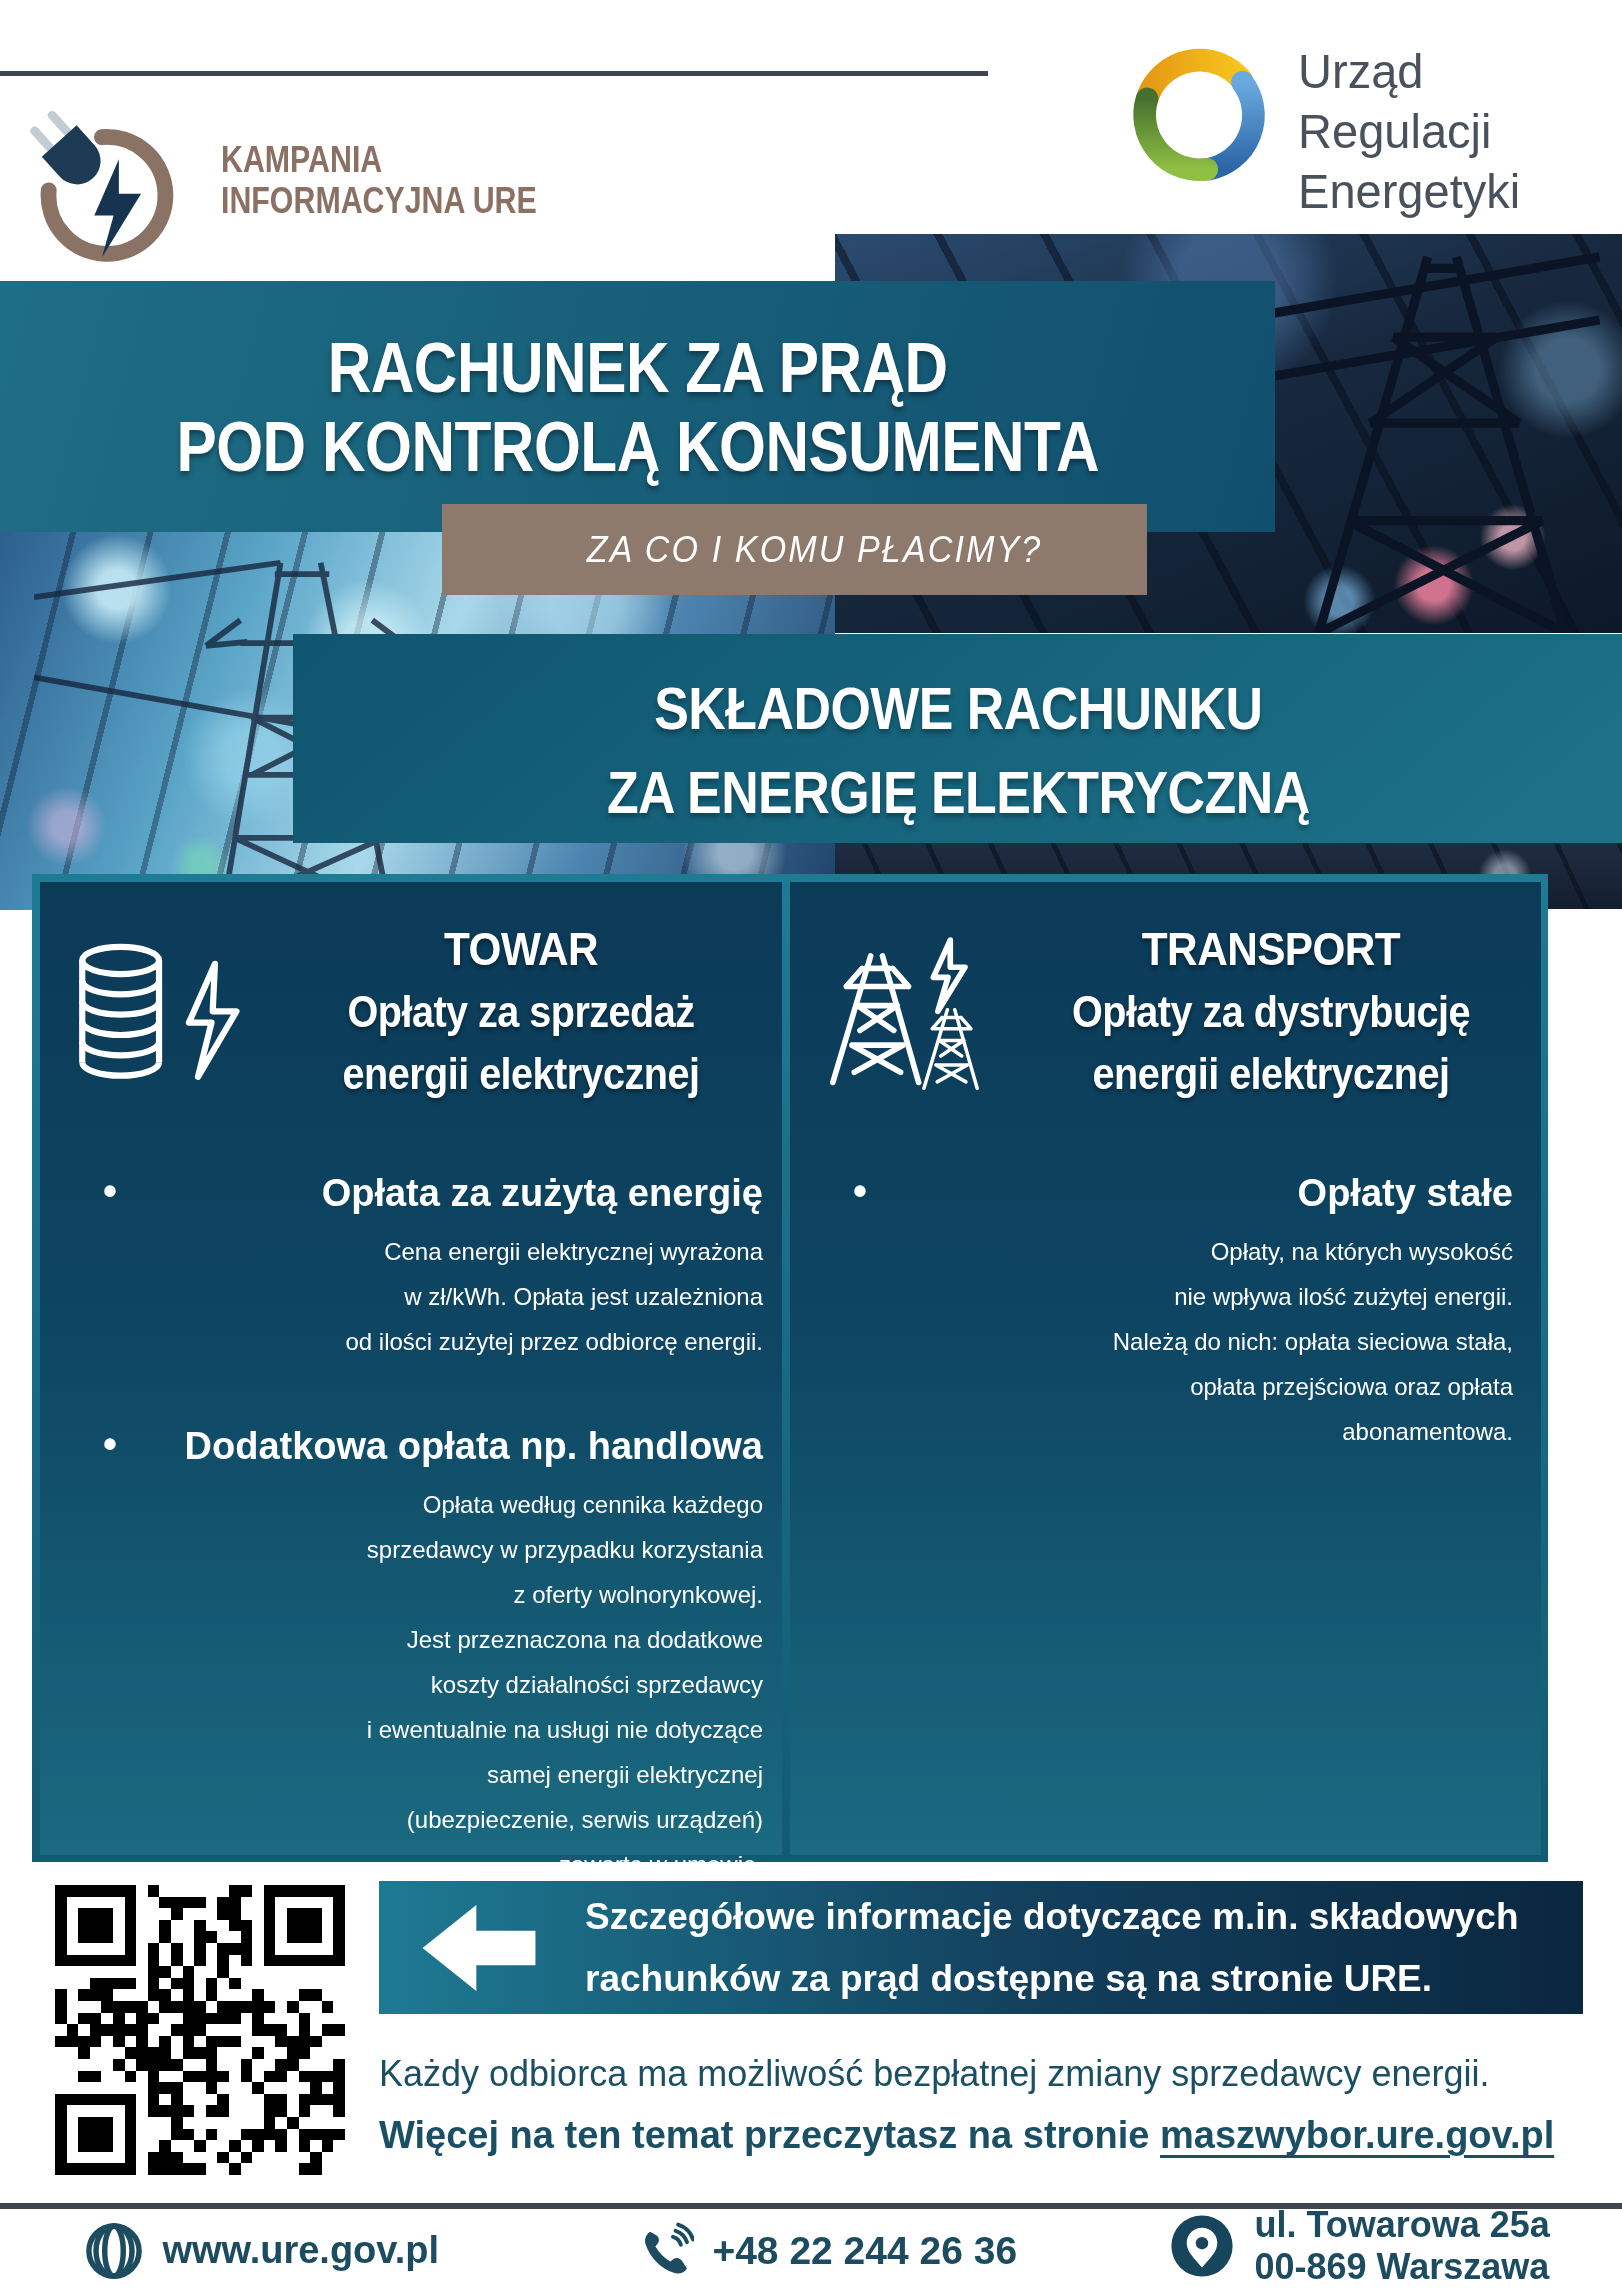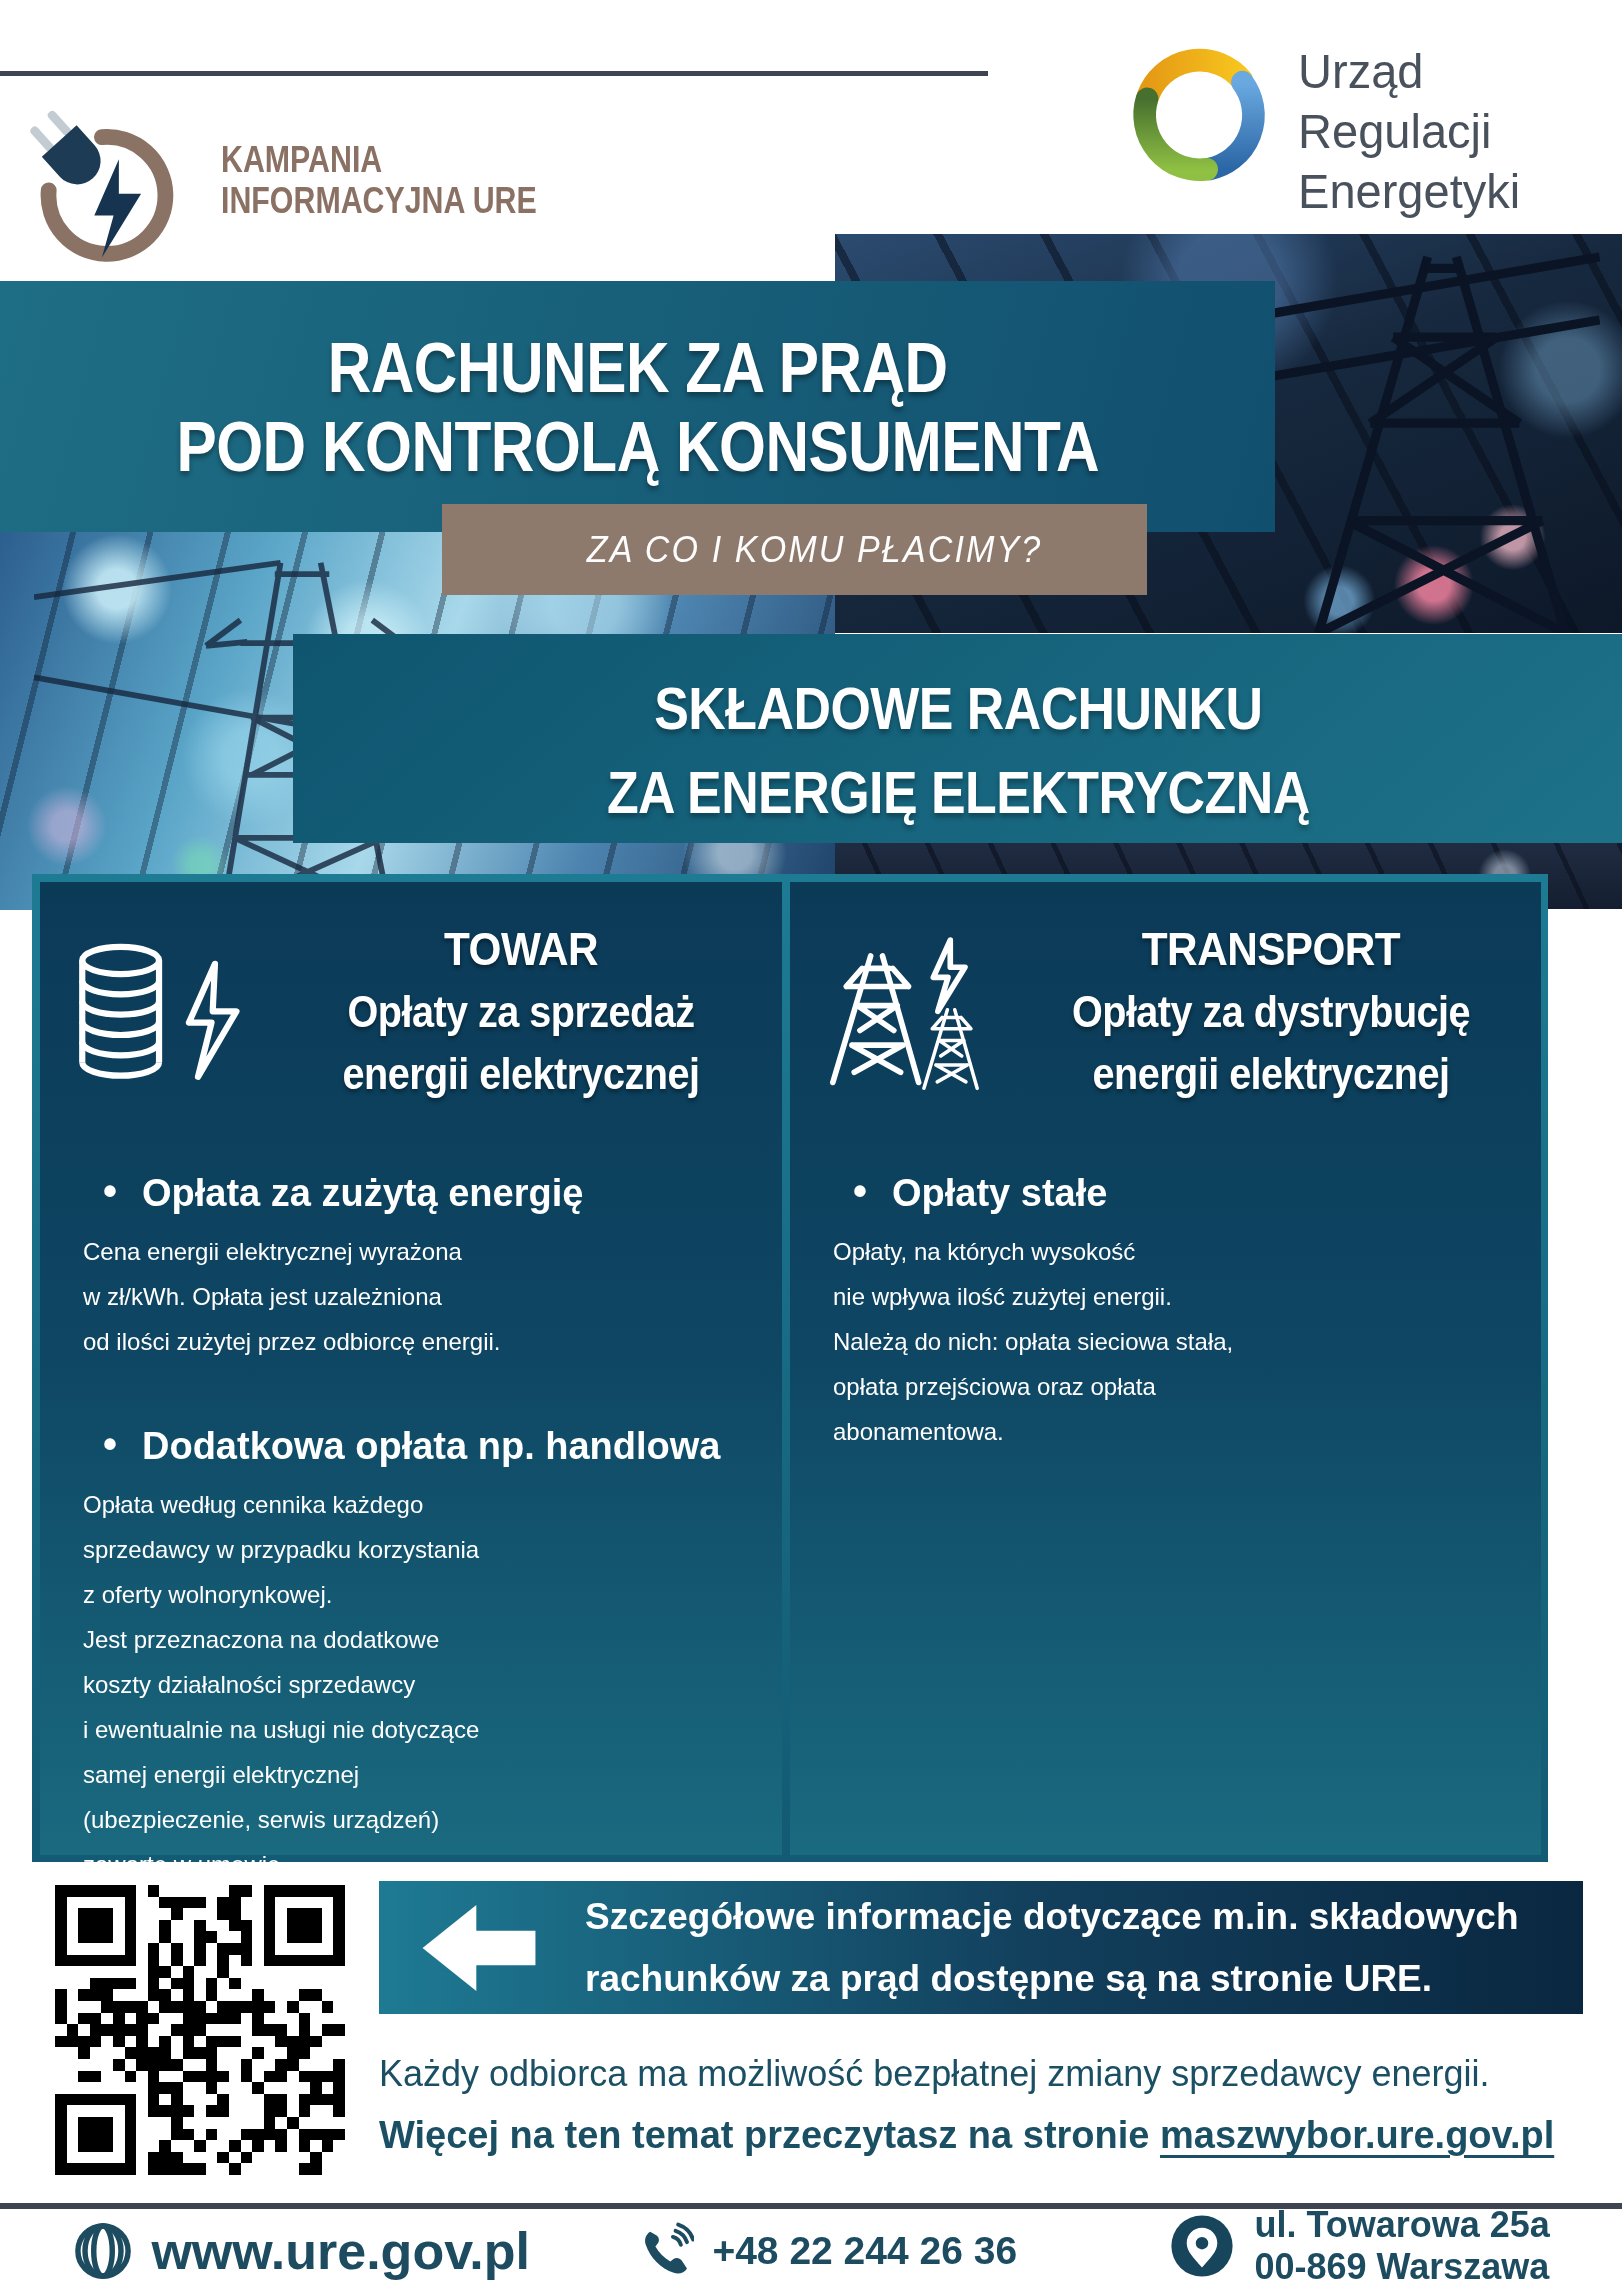--- a/index.html
+++ b/index.html
@@ -80,21 +80,21 @@
   .card-right{left:782px;top:874px;}
   .card-inner{width:100%;height:100%;box-sizing:border-box;padding:40px 27.5px 17px 27.5px;
         background:linear-gradient(180deg,#0b3a57 0%,#0e4663 48%,#1a6a80 100%);}
   .card-head{display:flex;align-items:center;gap:20px;}
   .card-icon{width:192px;height:164px;flex:0 0 auto;}
   .card-head-text{flex:1;text-align:center;color:#fff;}
   .card-title{font-weight:bold;font-size:47px;line-height:53px;letter-spacing:-0.6px;
       transform:scaleX(.9);text-shadow:0 3.4px 4.6px rgba(0,0,0,.4);}
   .card-subtitle{font-weight:bold;font-size:44px;line-height:62px;letter-spacing:-0.6px;
       transform:scaleX(.9);text-shadow:0 3.4px 4.6px rgba(0,0,0,.4);margin-top:6.9px;}
-  .bullet{margin-top:68px;color:#fff;}
+  .bullet{margin-top:68px;color:#fff;text-align:right;}
   .bullet + .bullet{margin-top:62px;}
   .bullet-head{position:relative;padding-left:75px;font-weight:bold;font-size:38px;line-height:41px;}
   .bullet-head::before{content:"•";position:absolute;left:36px;top:-2.3px;font-size:40px;}
   .bullet-body{margin-top:15px;padding-left:16px;font-size:24px;line-height:45px;}
 
   
   .qr{left:55px;top:1885px;width:290px;height:290px;background:#fff;}
   .qr svg{width:100%;height:100%;}
   .info-banner{left:379px;top:1881px;width:1204px;height:133px;
     background:linear-gradient(90deg,#1e7a93 0%,#123f5c 55%,#0a2740 100%);
@@ -102,21 +102,21 @@
   .arrow-icon{width:118px;height:86px;margin-left:41px;flex:0 0 auto;}
   .info-text{margin-left:47px;color:#fff;font-weight:bold;font-size:37px;line-height:62px;}
 
   .switch-info{left:379px;top:2053px;color:#1b4f63;}
   .switch-line1{font-size:36px;line-height:42px;}
   .switch-line2{margin-top:18.4px;font-weight:bold;font-size:38px;line-height:45px;}
   .switch-link{text-decoration:underline;text-underline-offset:6.9px;text-decoration-thickness:2.9px;color:#1b4f63;}
 
   
   .footer-item{display:flex;align-items:center;gap:18.4px;color:#1d4c61;font-weight:bold;}
-  .f-web{left:73px;top:2216px;height:69px;font-size:52px;}
+  .f-web{left:84px;top:2216px;height:69px;font-size:38px;}
   .f-phone{left:637px;top:2216px;height:69px;font-size:39px;}
   .f-addr{left:1168px;top:2203px;height:86px;font-size:36px;}
   .f-addr .addr-lines{line-height:42px;}
   .f-icon{flex:0 0 auto;}
 </style>
 </head>
 <body>
 
 <div class="poster">
 

